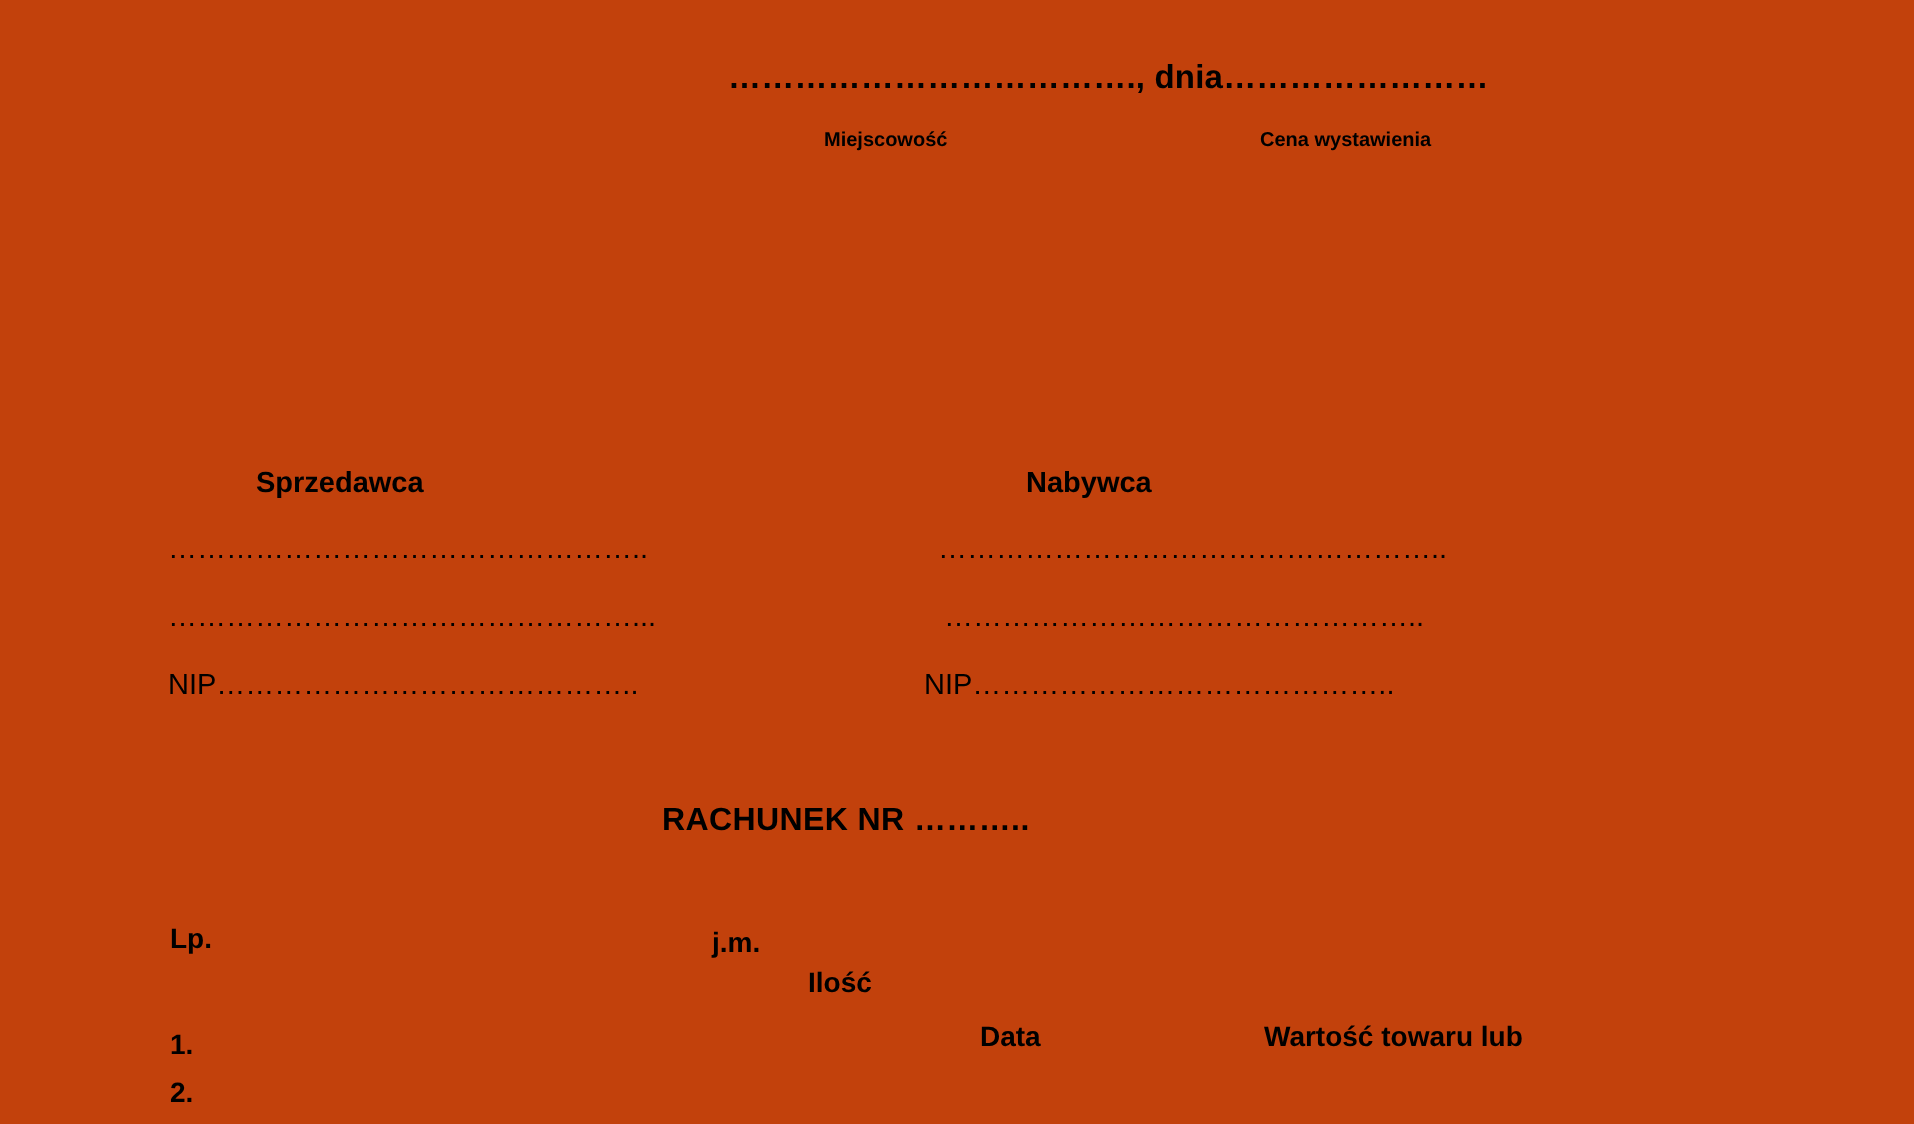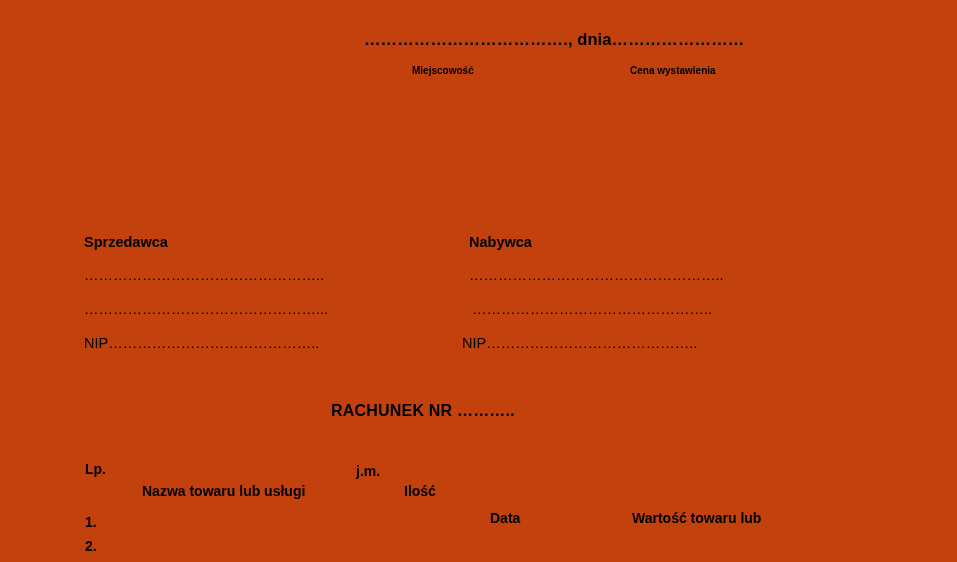--- a/index.html
+++ b/index.html
@@ -43,20 +43,21 @@
     left: 84px;
     top: 166px;
     font-size: 14.5px;
     font-weight: normal;
   }
 
   
   .party-head {
     font-size: 14.5px;
     font-weight: bold;
+    margin-left: 44px;
   }
   .head-sprzedawca { left: 84px; top: 234px; }
   .head-nabywca    { left: 469px; top: 234px; }
 
   .dots-line {
     font-size: 14.5px;
     font-weight: normal;
     letter-spacing: 0px;
   }
   .s-line1 { left: 84px;  top: 267px; }
@@ -122,21 +123,20 @@
   <div class="abs dots-line n-line1">……………………………………………..</div>
 
   <div class="abs dots-line n-line2">…………………………………………..</div>
 
   <div class="abs dots-line n-nip">NIP……………………………………..</div>
 
   <div class="abs doc-title">RACHUNEK NR ………..</div>
 
   <div class="abs th th-lp">Lp.</div>
 
-  <div class="abs th th-nazwa">Nazwa towaru lub usługi</div>
 
   <div class="abs th th-jm">j.m.</div>
 
   <div class="abs th th-ilosc">Ilość</div>
 
   <div class="abs th th-cena">
     <div>Data</div>
     
   </div>
 

